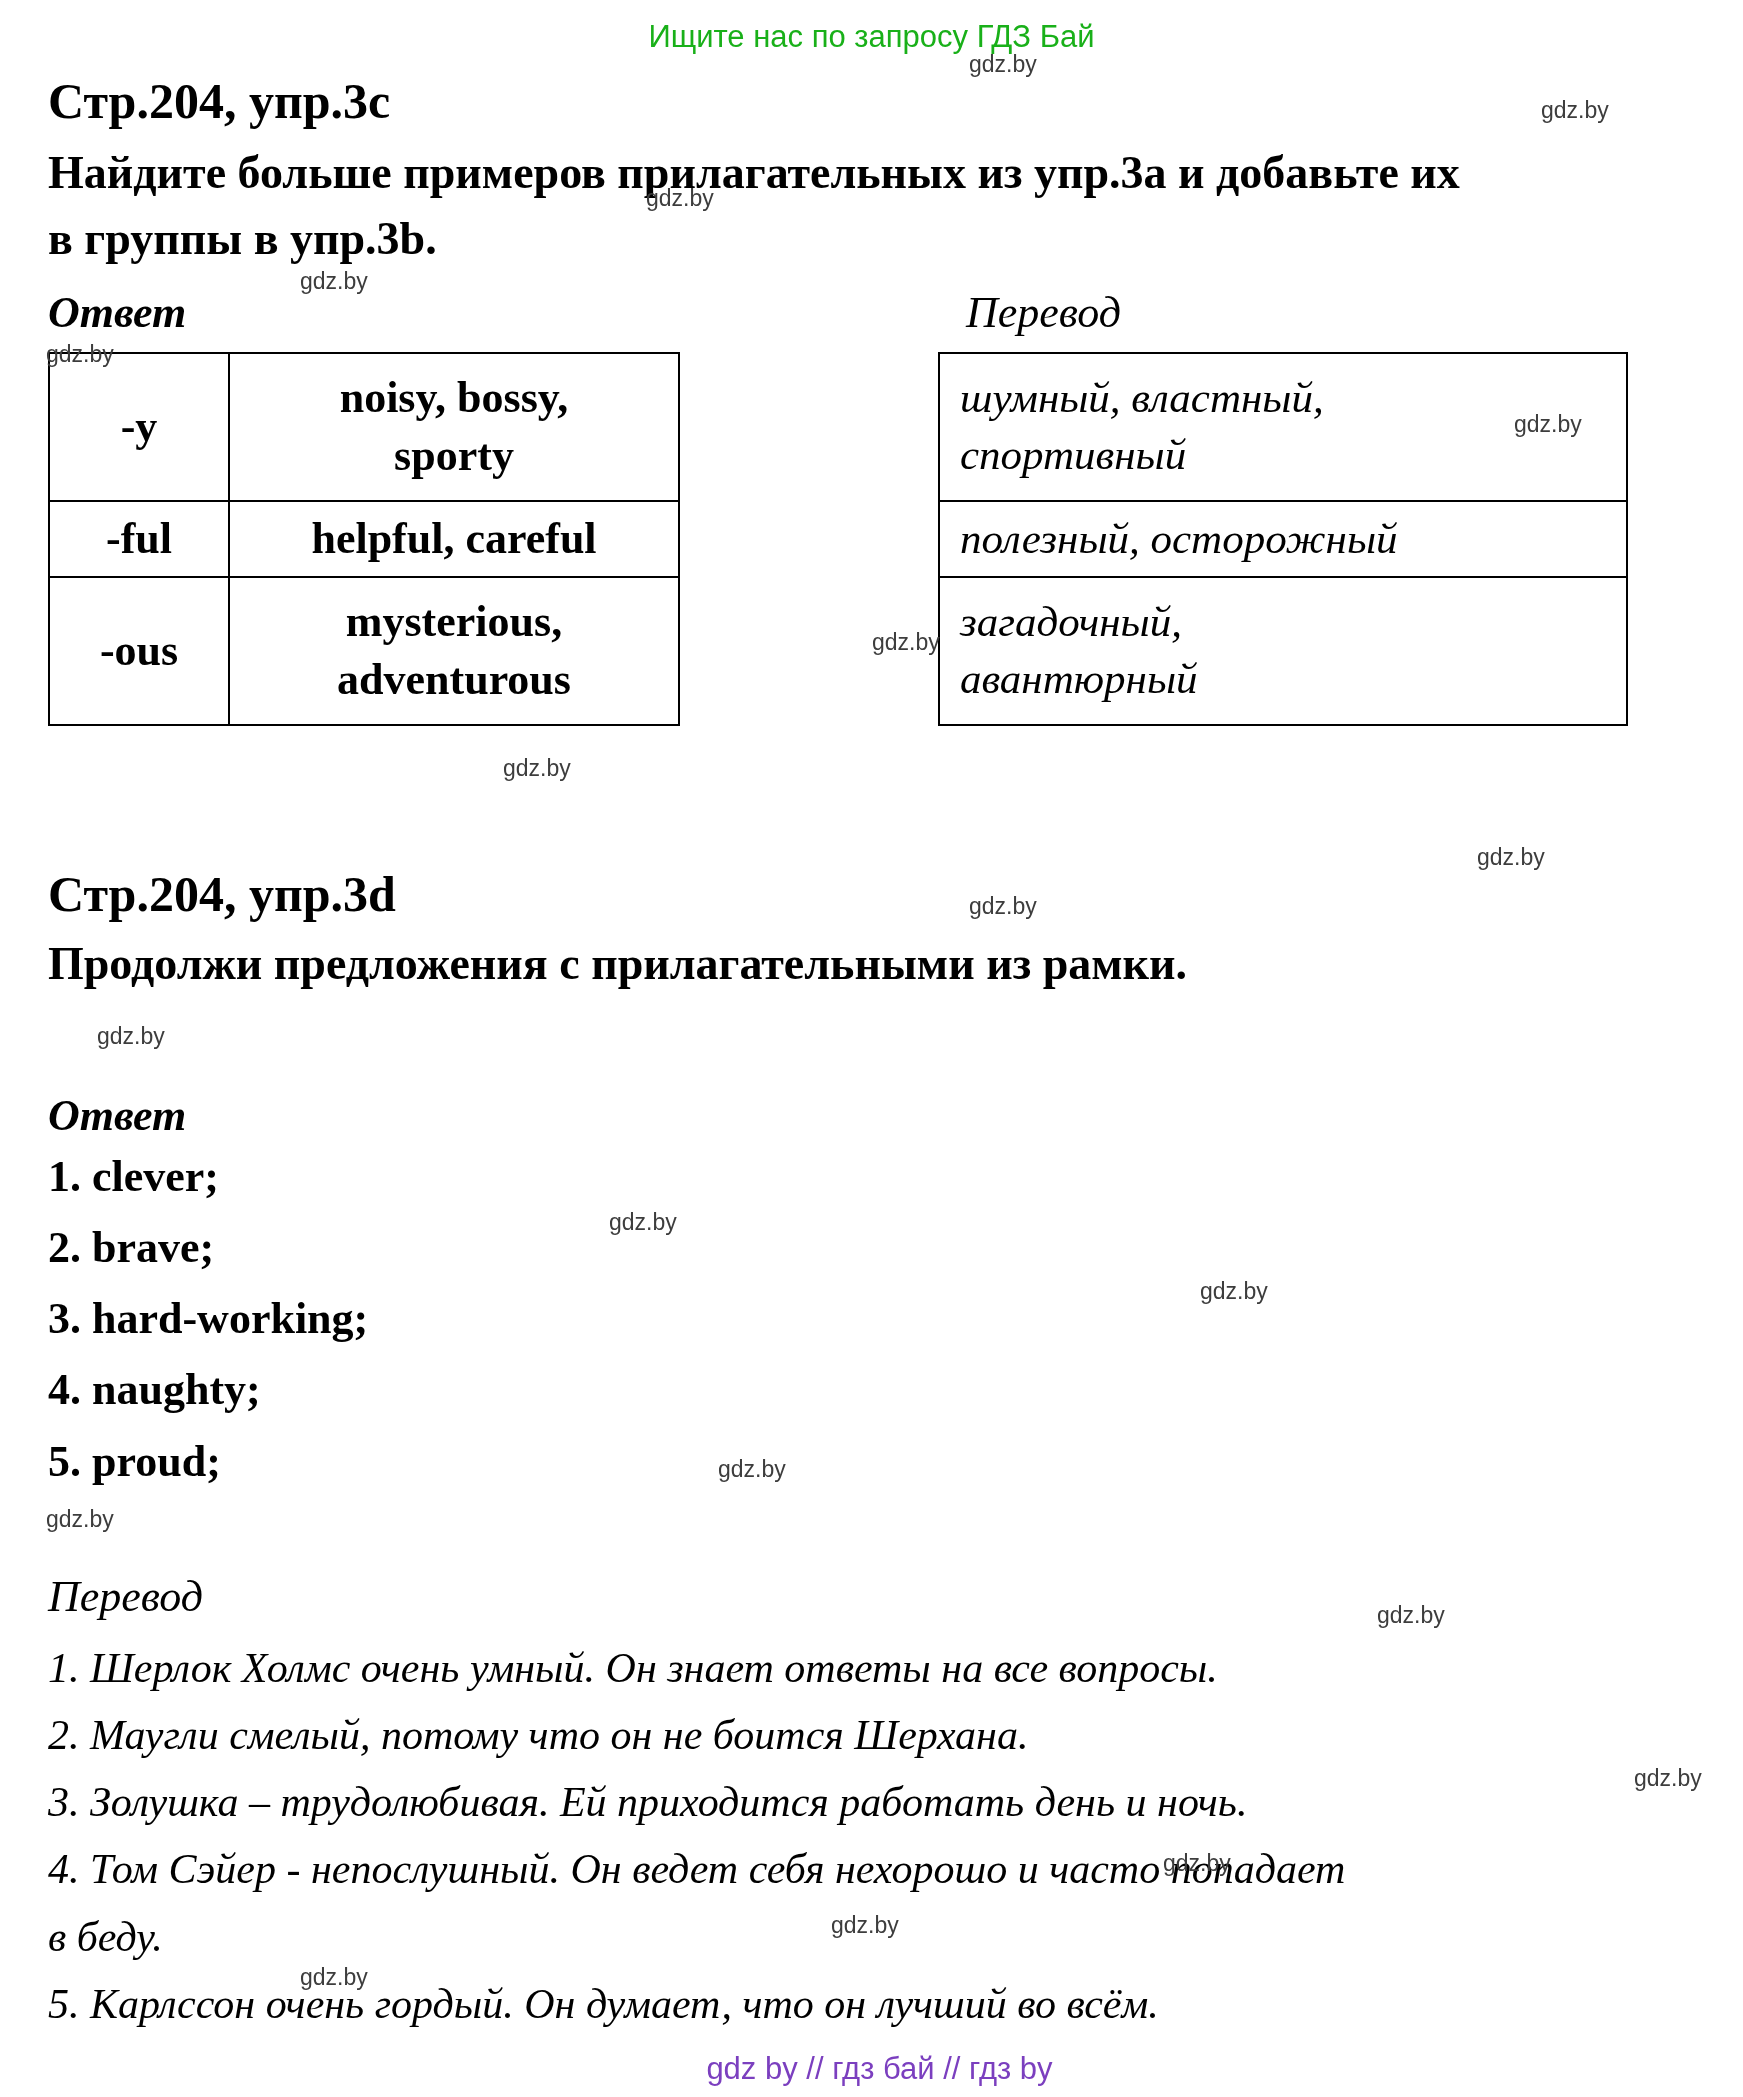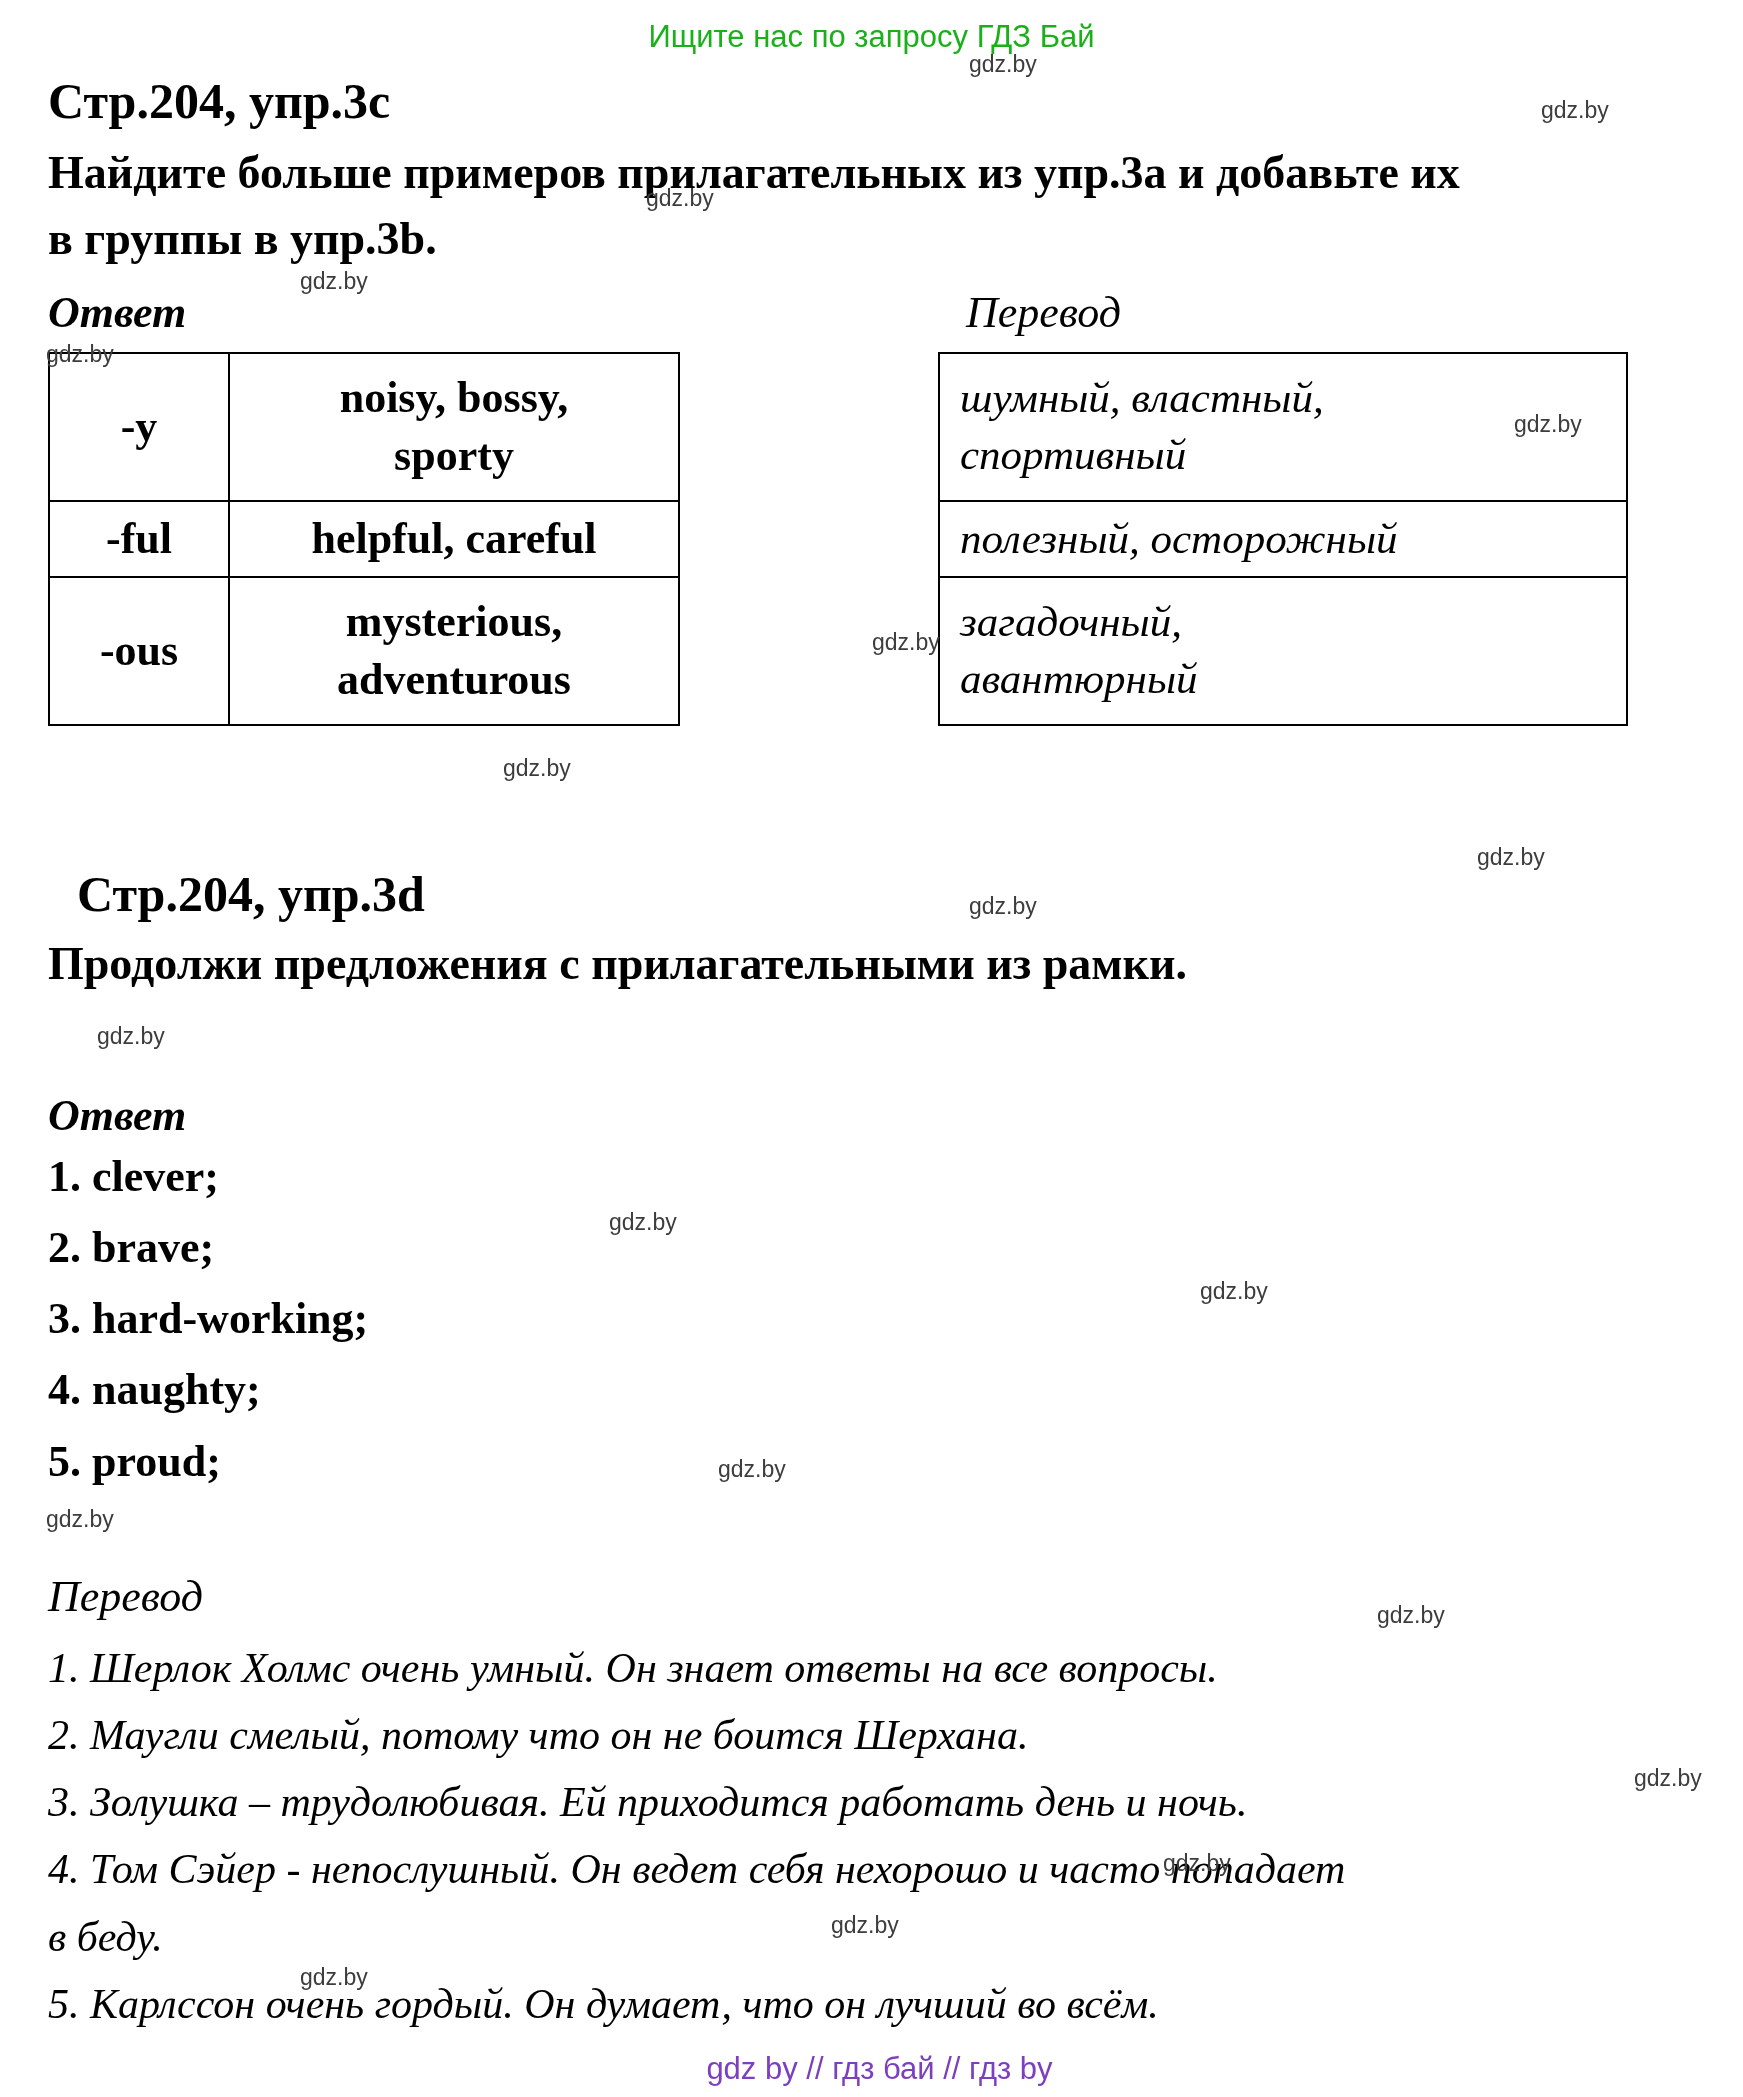--- a/index.html
+++ b/index.html
@@ -70,21 +70,21 @@
     font-size:43px;
     text-align:left;
     vertical-align:middle;
     padding:5.5px 9.2px 5.5px 20px;
     white-space:pre-line;
     line-height:1.32;
   }
   .row-tall td { height:148px; }
   .row-short td { height:76px; }
 
-  .sec2-title { margin-top:138px;margin-left:29px; }
+  .sec2-title { margin-top:138px; }
   .task-2 { margin-top:7.4px; }
   .answer-label-2 { margin-top:92px; font-size:44px; font-weight:bold; }
   .answers { margin-top:0; }
   .answer-item { font-size:44px; font-weight:bold; line-height:1.62; }
   .translation-label-2 { margin-top:74px; font-size:44px; font-style:italic; }
   .translations { margin-top:13px; }
   .translation-item {
     font-size:42px;
     font-style:italic;
     line-height:1.6;

